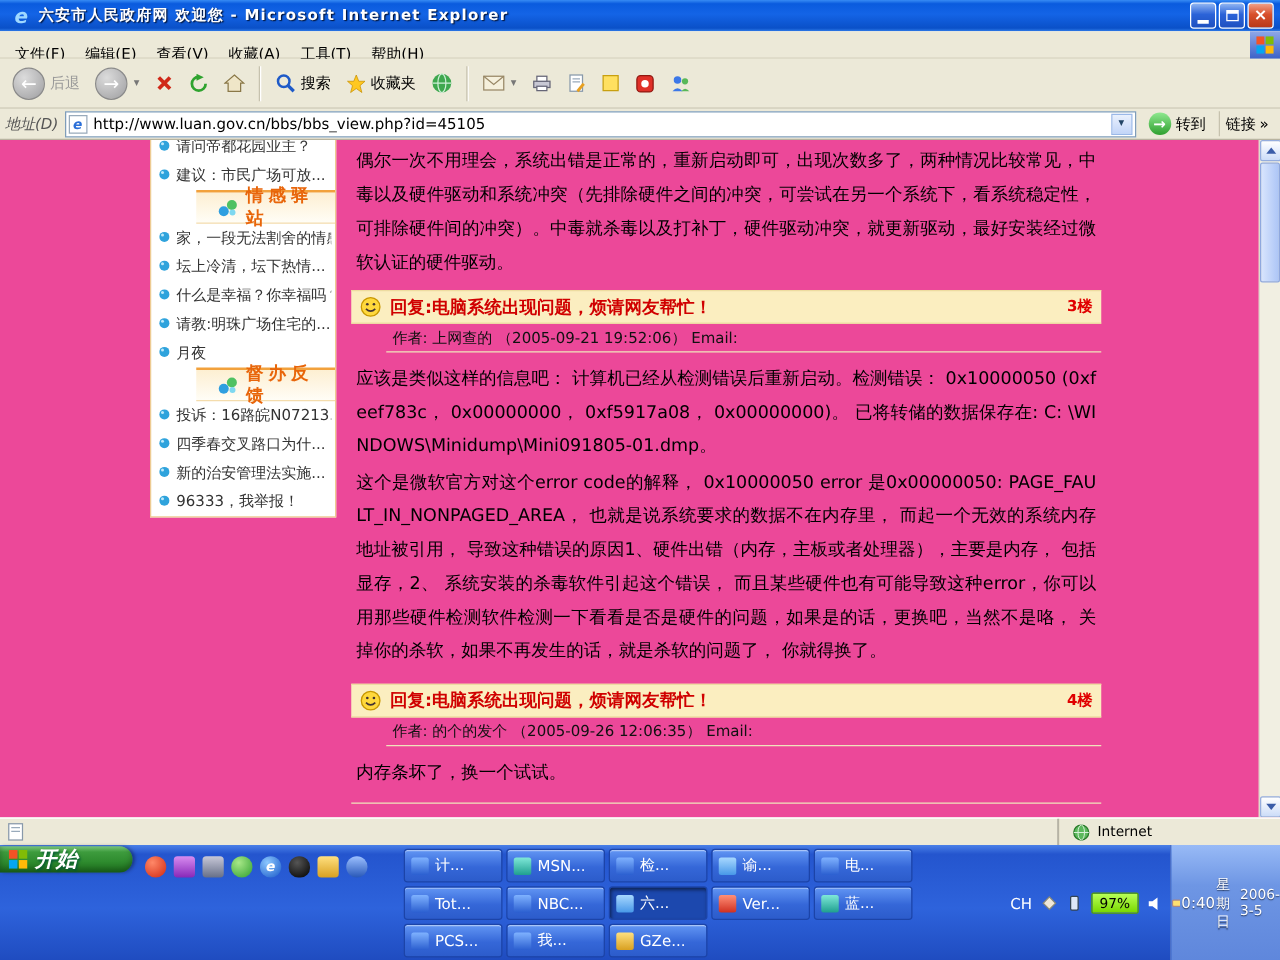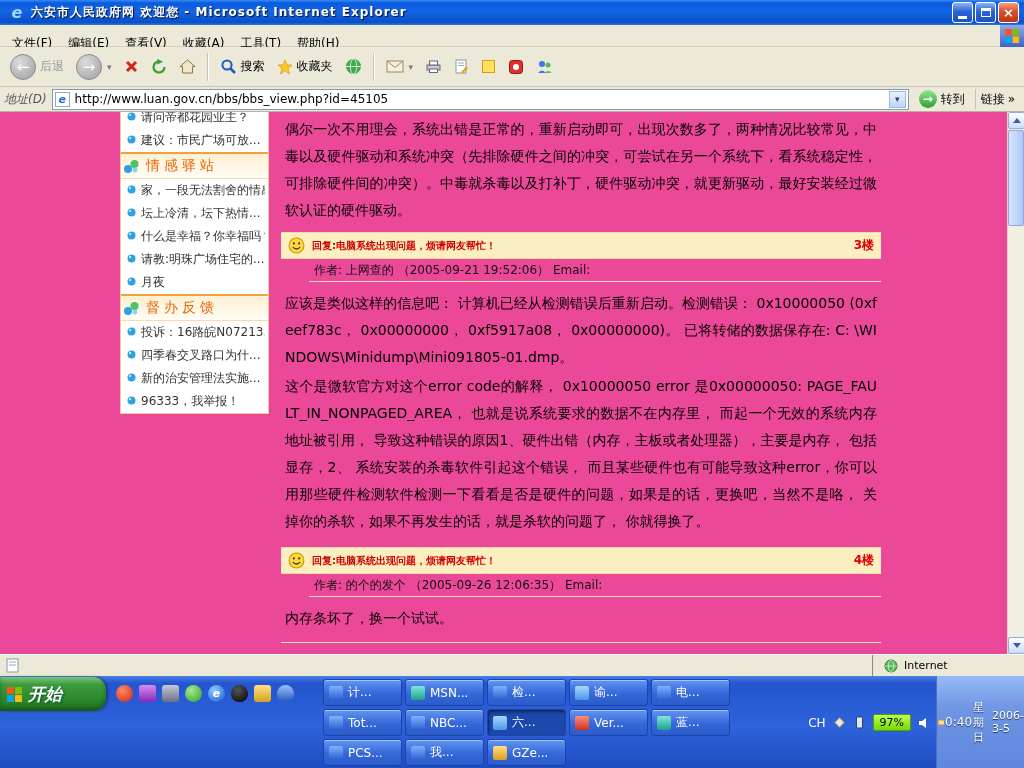--- a/index.html
+++ b/index.html
@@ -73,51 +73,51 @@
 .scroll-thumb { position:absolute; top:18px; left:0; width:16px; height:96px;
   background:linear-gradient(to right,#D9E5FD,#ACC5F6); border:1px solid #8FA8DE; border-radius:2px; }
 
 
 .sidebar { position:absolute; left:120px; top:-7px; width:149px;
   border:1px solid #EDCB92; background:#fff; }
 .side-item { display:flex; align-items:flex-start; gap:5px; padding:4px 3px 4px 6px;
   font-size:12px; color:#333; line-height:15px; }
 .side-item span.lbl { white-space:nowrap; overflow:hidden; }
 .bullet { flex:none; margin-top:2px; }
-.side-head { display:flex; align-items:center; gap:6px; height:27px; padding-left:2px;
+.side-head { display:flex; align-items:center; gap:6px; height:27px; padding-left:17px;
   background:linear-gradient(to bottom,#FDEFD2,#FFFDF6);
   border-top:2px solid #F2A13C; border-bottom:1px solid #F4DCAC;
-  color:#E8650A; font-weight:normal; font-size:14px; letter-spacing:4px; }
+  color:#E8650A; font-weight:bold; font-size:14px; letter-spacing:4px;margin-left:36px; }
 
 
 .main { position:absolute; left:281px; top:0; width:600px; }
 .intro { padding:4px 4px 8px 4px; font-size:14px; line-height:27px; color:#000;
   text-align:justify; word-break:break-all; }
 .reply-head { display:flex; align-items:center; gap:7px; height:27px; background:#FBEEC0;
   border-top:1px solid #EDDCA0; border-bottom:1px solid #EDDCA0; padding:0 7px; }
-.reply-title { color:#D00000; font-weight:bold; font-size:10px; }
+.reply-title { color:#D00000; font-weight:bold; font-size:14px; }
 .reply-floor { margin-left:auto; color:#E00000; font-weight:bold; font-size:12px; }
 .reply-author { display:flex; align-items:center; height:23px; font-size:12px; color:#111;
   padding-left:5px; border-bottom:1px solid #EFE3BC;margin-left:28px; }
 .reply-body { padding:8px 4px 12px 4px; font-size:14px; line-height:27px; color:#000;
   text-align:justify; word-break:break-all; }
 .reply-body p + p { margin-top:2px; }
 .reply-body.last { border-bottom:1px solid #EFE3BC; padding-bottom:10px; }
 
 
 .statusbar { position:absolute; top:654px; left:0; right:0; height:22px; background:#ECE9D8;
   border-top:1px solid #fff; display:flex; align-items:center; font-size:11px; color:#000; }
 .status-left { display:flex; align-items:center; gap:5px; padding:0 6px; flex:1;
   border-right:2px groove #E4E0CC; height:100%; }
-.status-right { width:150px; display:flex; align-items:center; gap:6px; padding:0 10px; height:100%; }
+.status-right { width:176px; display:flex; align-items:center; gap:6px; padding:0 10px; height:100%; }
 
 
 .taskbar { position:absolute; top:676px; left:0; right:0; height:92px;
   background:linear-gradient(to bottom,#4A80E8 0%,#2455CE 8%,#2E63DC 55%,#1F4CC0 100%); }
-.start-btn { position:absolute; top:1px; left:0; height:34px; width:106px;
+.start-btn { position:absolute; top:1px; left:0; height:21px; width:106px;
   border-radius:0 13px 13px 0;
   background:linear-gradient(to bottom,#7CC87C 0%,#3D9B3D 22%,#2E8B2E 60%,#1F751F 100%);
   display:flex; align-items:center; gap:6px; padding:0 12px 0 7px; color:#fff;
   font-weight:bold; font-style:italic; font-size:17px; text-shadow:1px 1px 2px #053;
   box-shadow:inset 0 -3px 5px rgba(0,0,0,.28), 2px 0 3px rgba(0,0,0,.35); }
 .quick { position:absolute; top:7px; left:116px; display:flex; gap:6px; align-items:center; height:20px; }
 .qicon { width:17px; height:17px; border-radius:3px; display:flex; align-items:center;
   justify-content:center; color:#fff; font-size:11px; font-weight:bold; font-style:italic; }
 .q-red { background:radial-gradient(circle at 35% 30%,#FF8868,#D02810); border-radius:50%; }
 .q-purple { background:linear-gradient(#D88CF0,#8828B8); }

